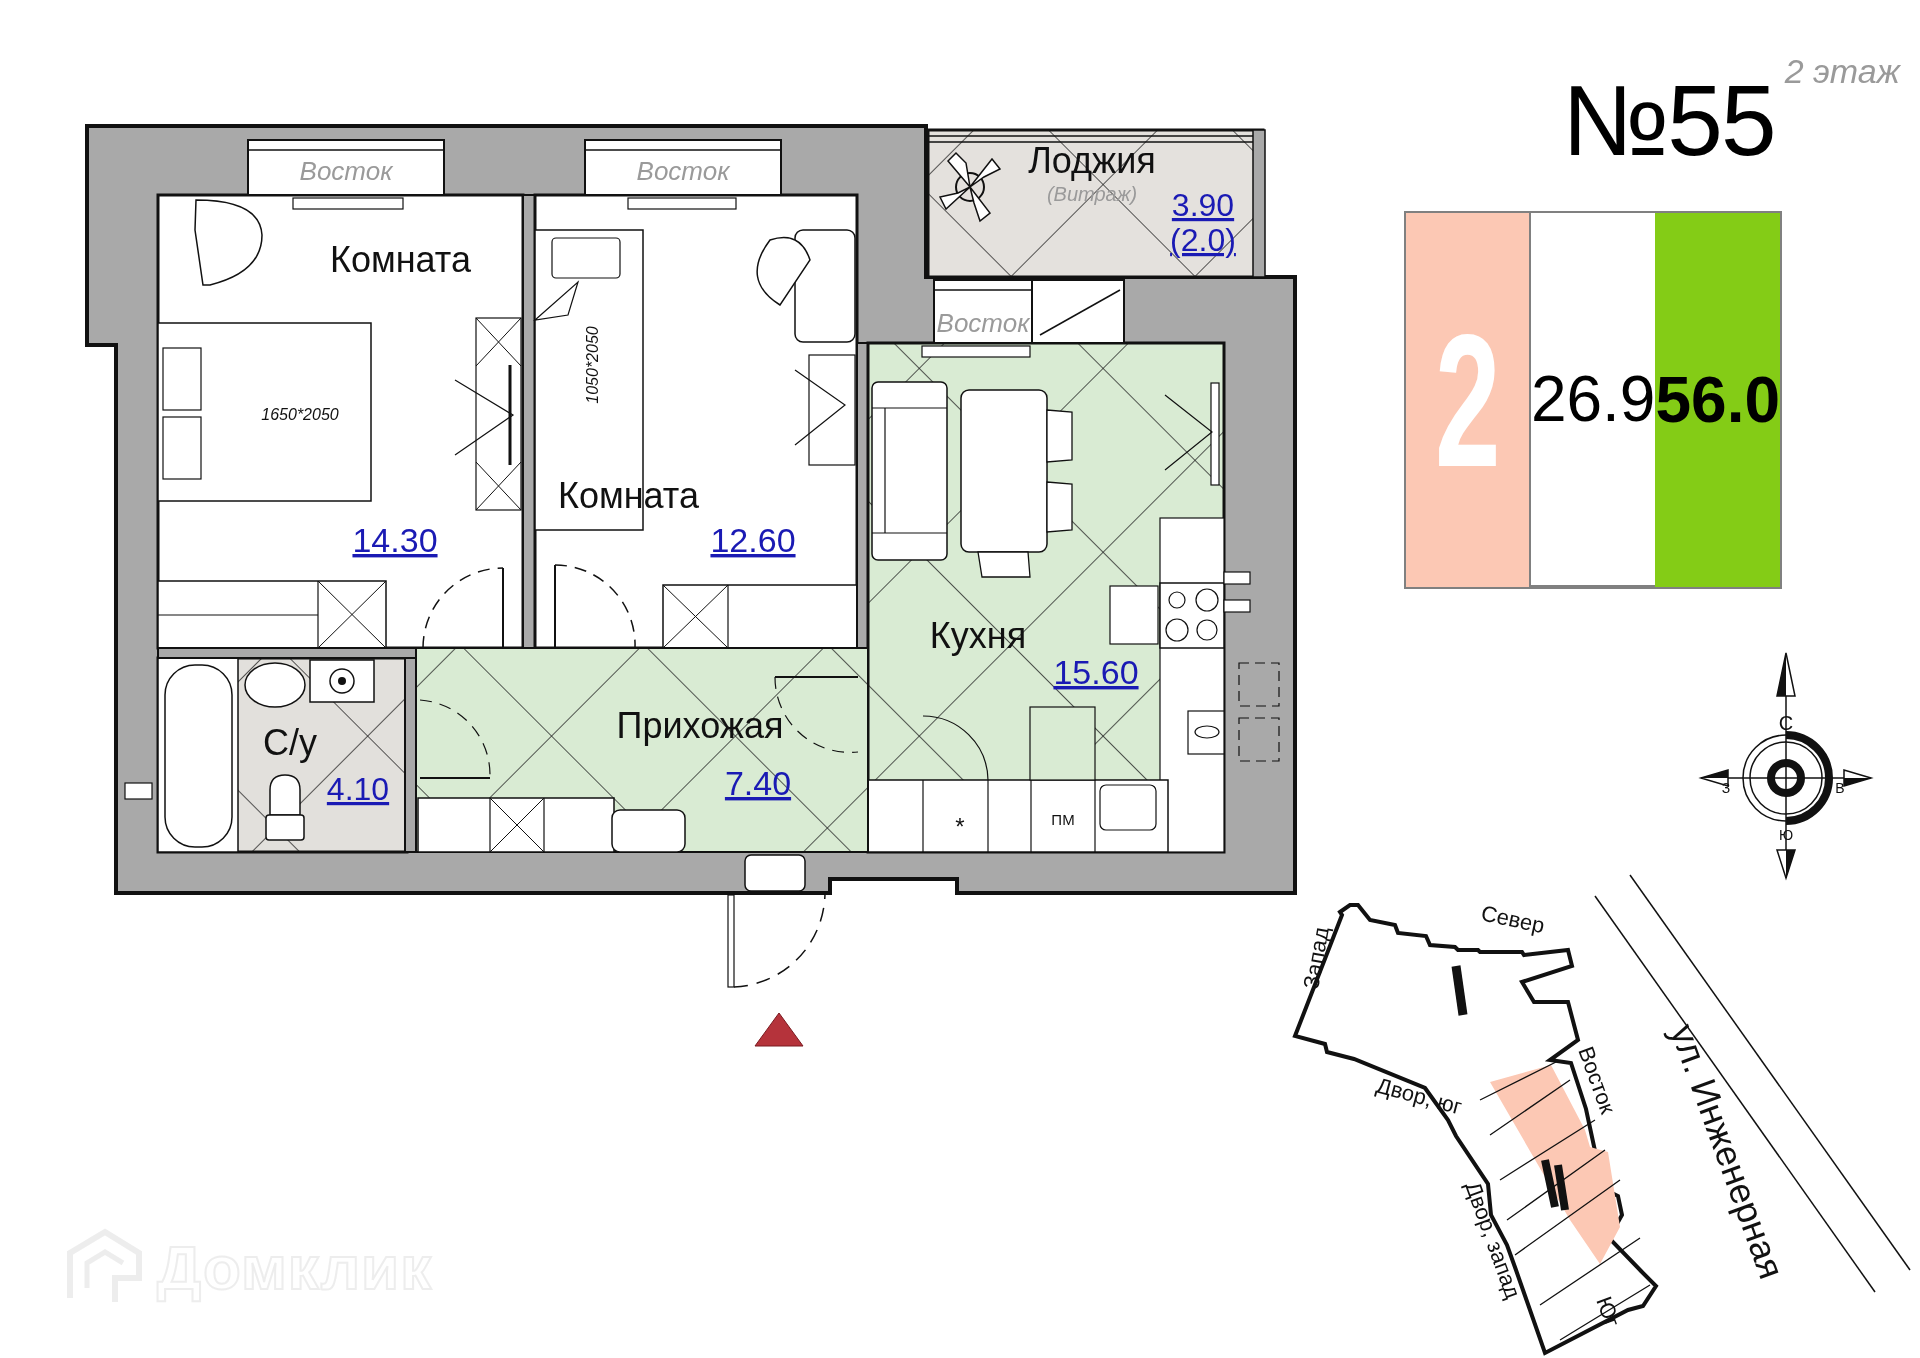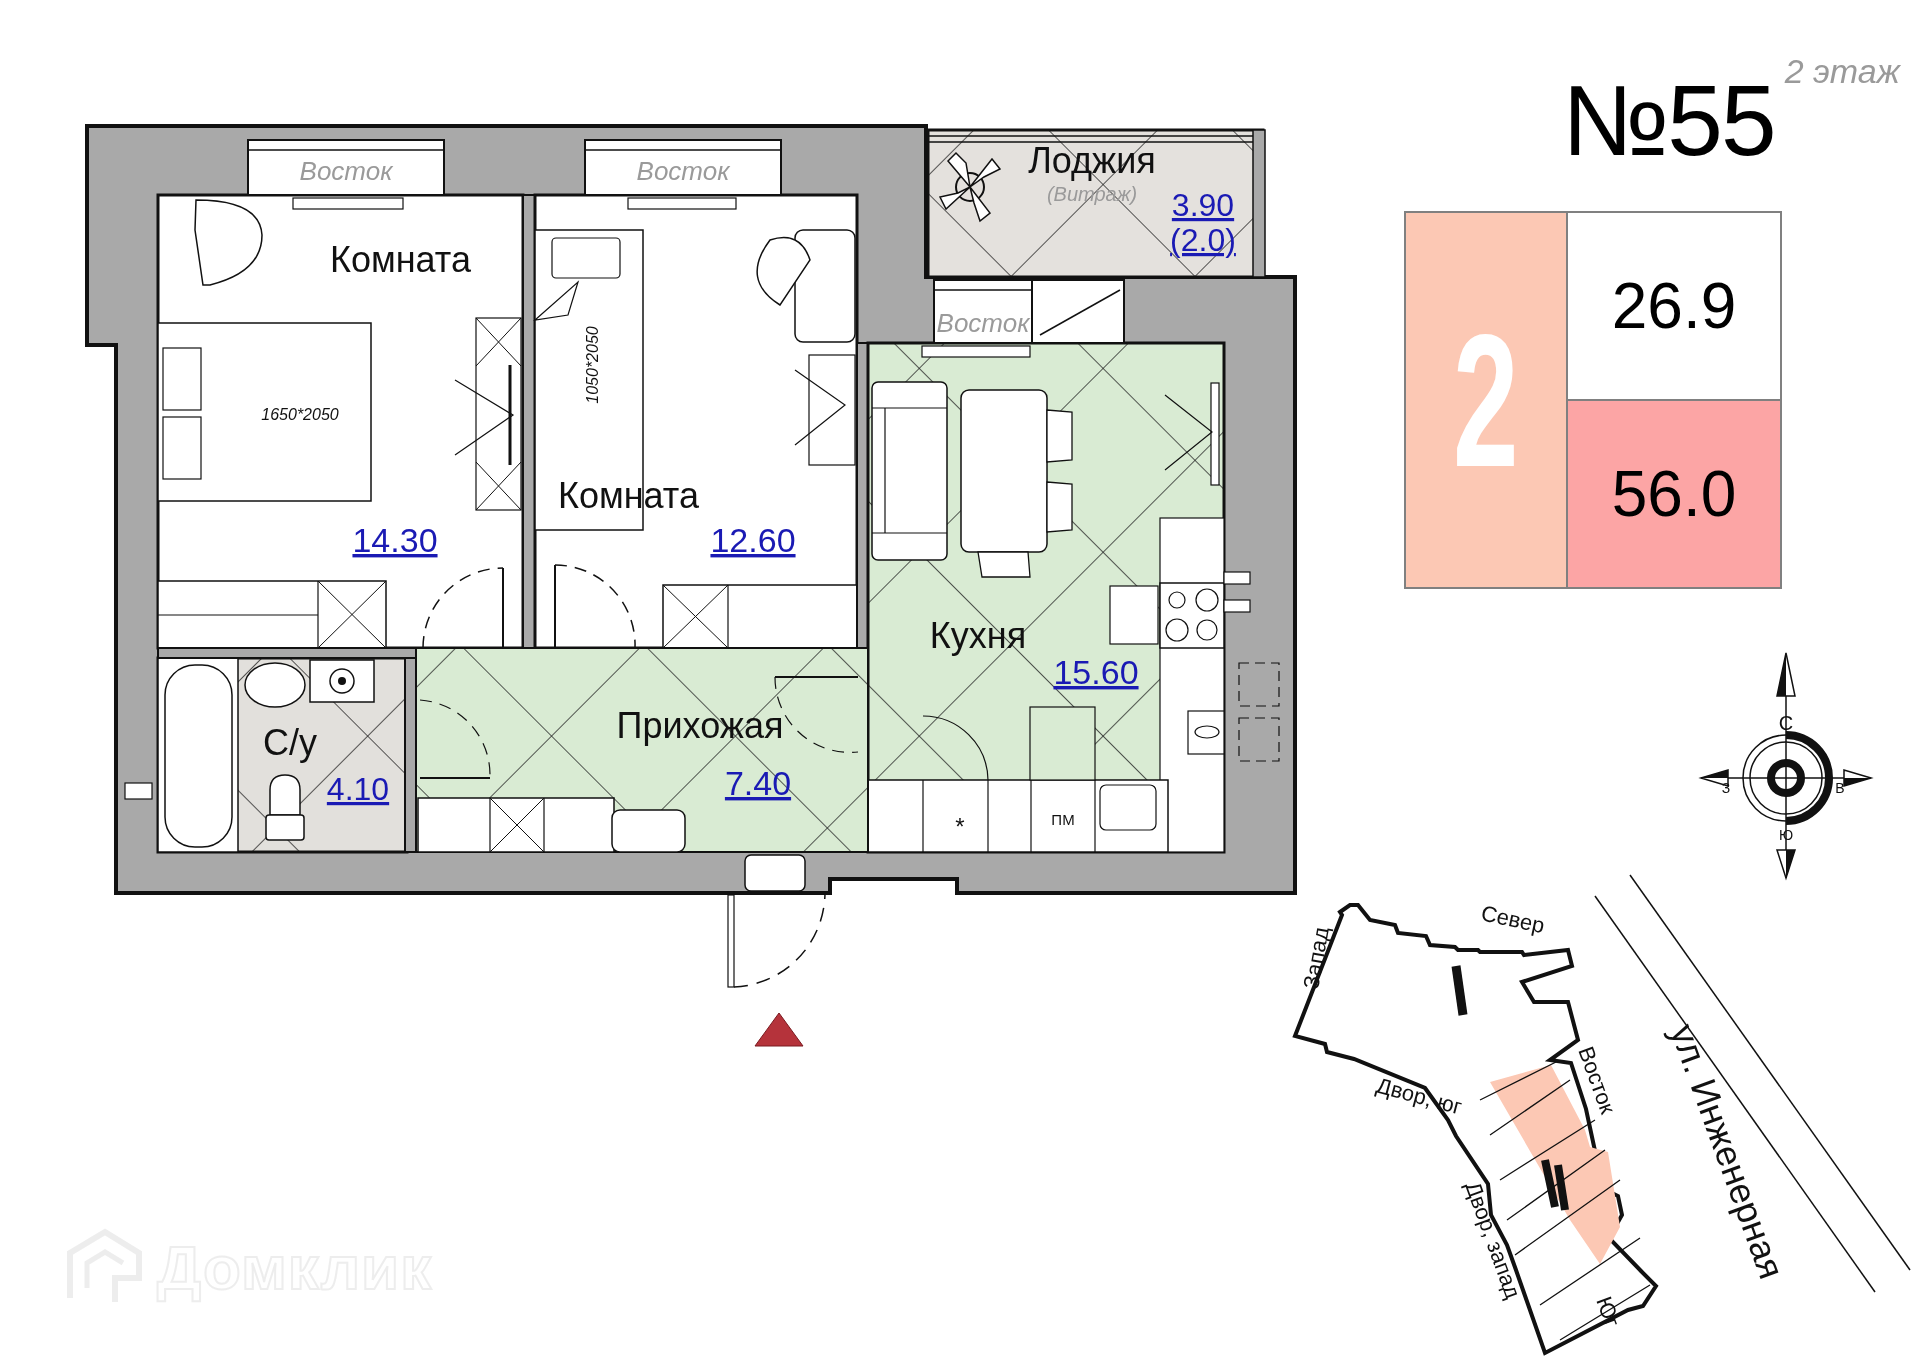--- a/index.html
+++ b/index.html
@@ -3,23 +3,23 @@
 <meta charset="utf-8">
 <style>
   html,body{margin:0;padding:0;background:#ffffff;}
   body{width:1920px;height:1358px;position:relative;overflow:hidden;font-family:"Liberation Sans",sans-serif;}
   .abs{position:absolute;}
   #floor-label{right:20px;top:8px;font-size:34px;font-style:italic;color:#9a9a9a;margin-top:44px;}
   #apt-number{left:1562px;top:70px;font-size:100px;color:#000;letter-spacing:-2px;line-height:1;}
   #info-table{left:1404px;top:211px;width:378px;height:378px;border:2px solid #808080;box-sizing:border-box;display:flex;}
   #rooms-cell{width:160px;background:#fcc8b4;border-right:2px solid #808080;display:flex;align-items:center;justify-content:center;}
   #rooms-count{color:#fff;font-size:190px;font-weight:bold;transform:scaleX(0.62);line-height:1;}
-  #areas{flex:1;display:flex;flex-direction:column;}
+  #areas{flex:1;display:flex;flex-direction:row;}
   .area-cell{flex:1;display:flex;align-items:center;justify-content:center;font-size:64px;color:#000;border-bottom:2px solid #808080;}
-  .area-cell:last-child{border-bottom:none;background:#fca5a5;font-weight:normal;}
+  .area-cell:last-child{border-bottom:none;background:#84cc16;font-weight:bold;}
   svg text{font-family:"Liberation Sans",sans-serif;}
   #watermark{left:65px;top:1228px;display:flex;align-items:center;gap:14px;opacity:0.9;}
   #watermark-text{font-size:62px;font-weight:bold;color:#fff;-webkit-text-stroke:2px #ececec;letter-spacing:1px;}
 </style>
 </head>
 <body>
 
 <div id="floor-label" class="abs">2 этаж</div>
 <div id="apt-number" class="abs">№55</div>
 

